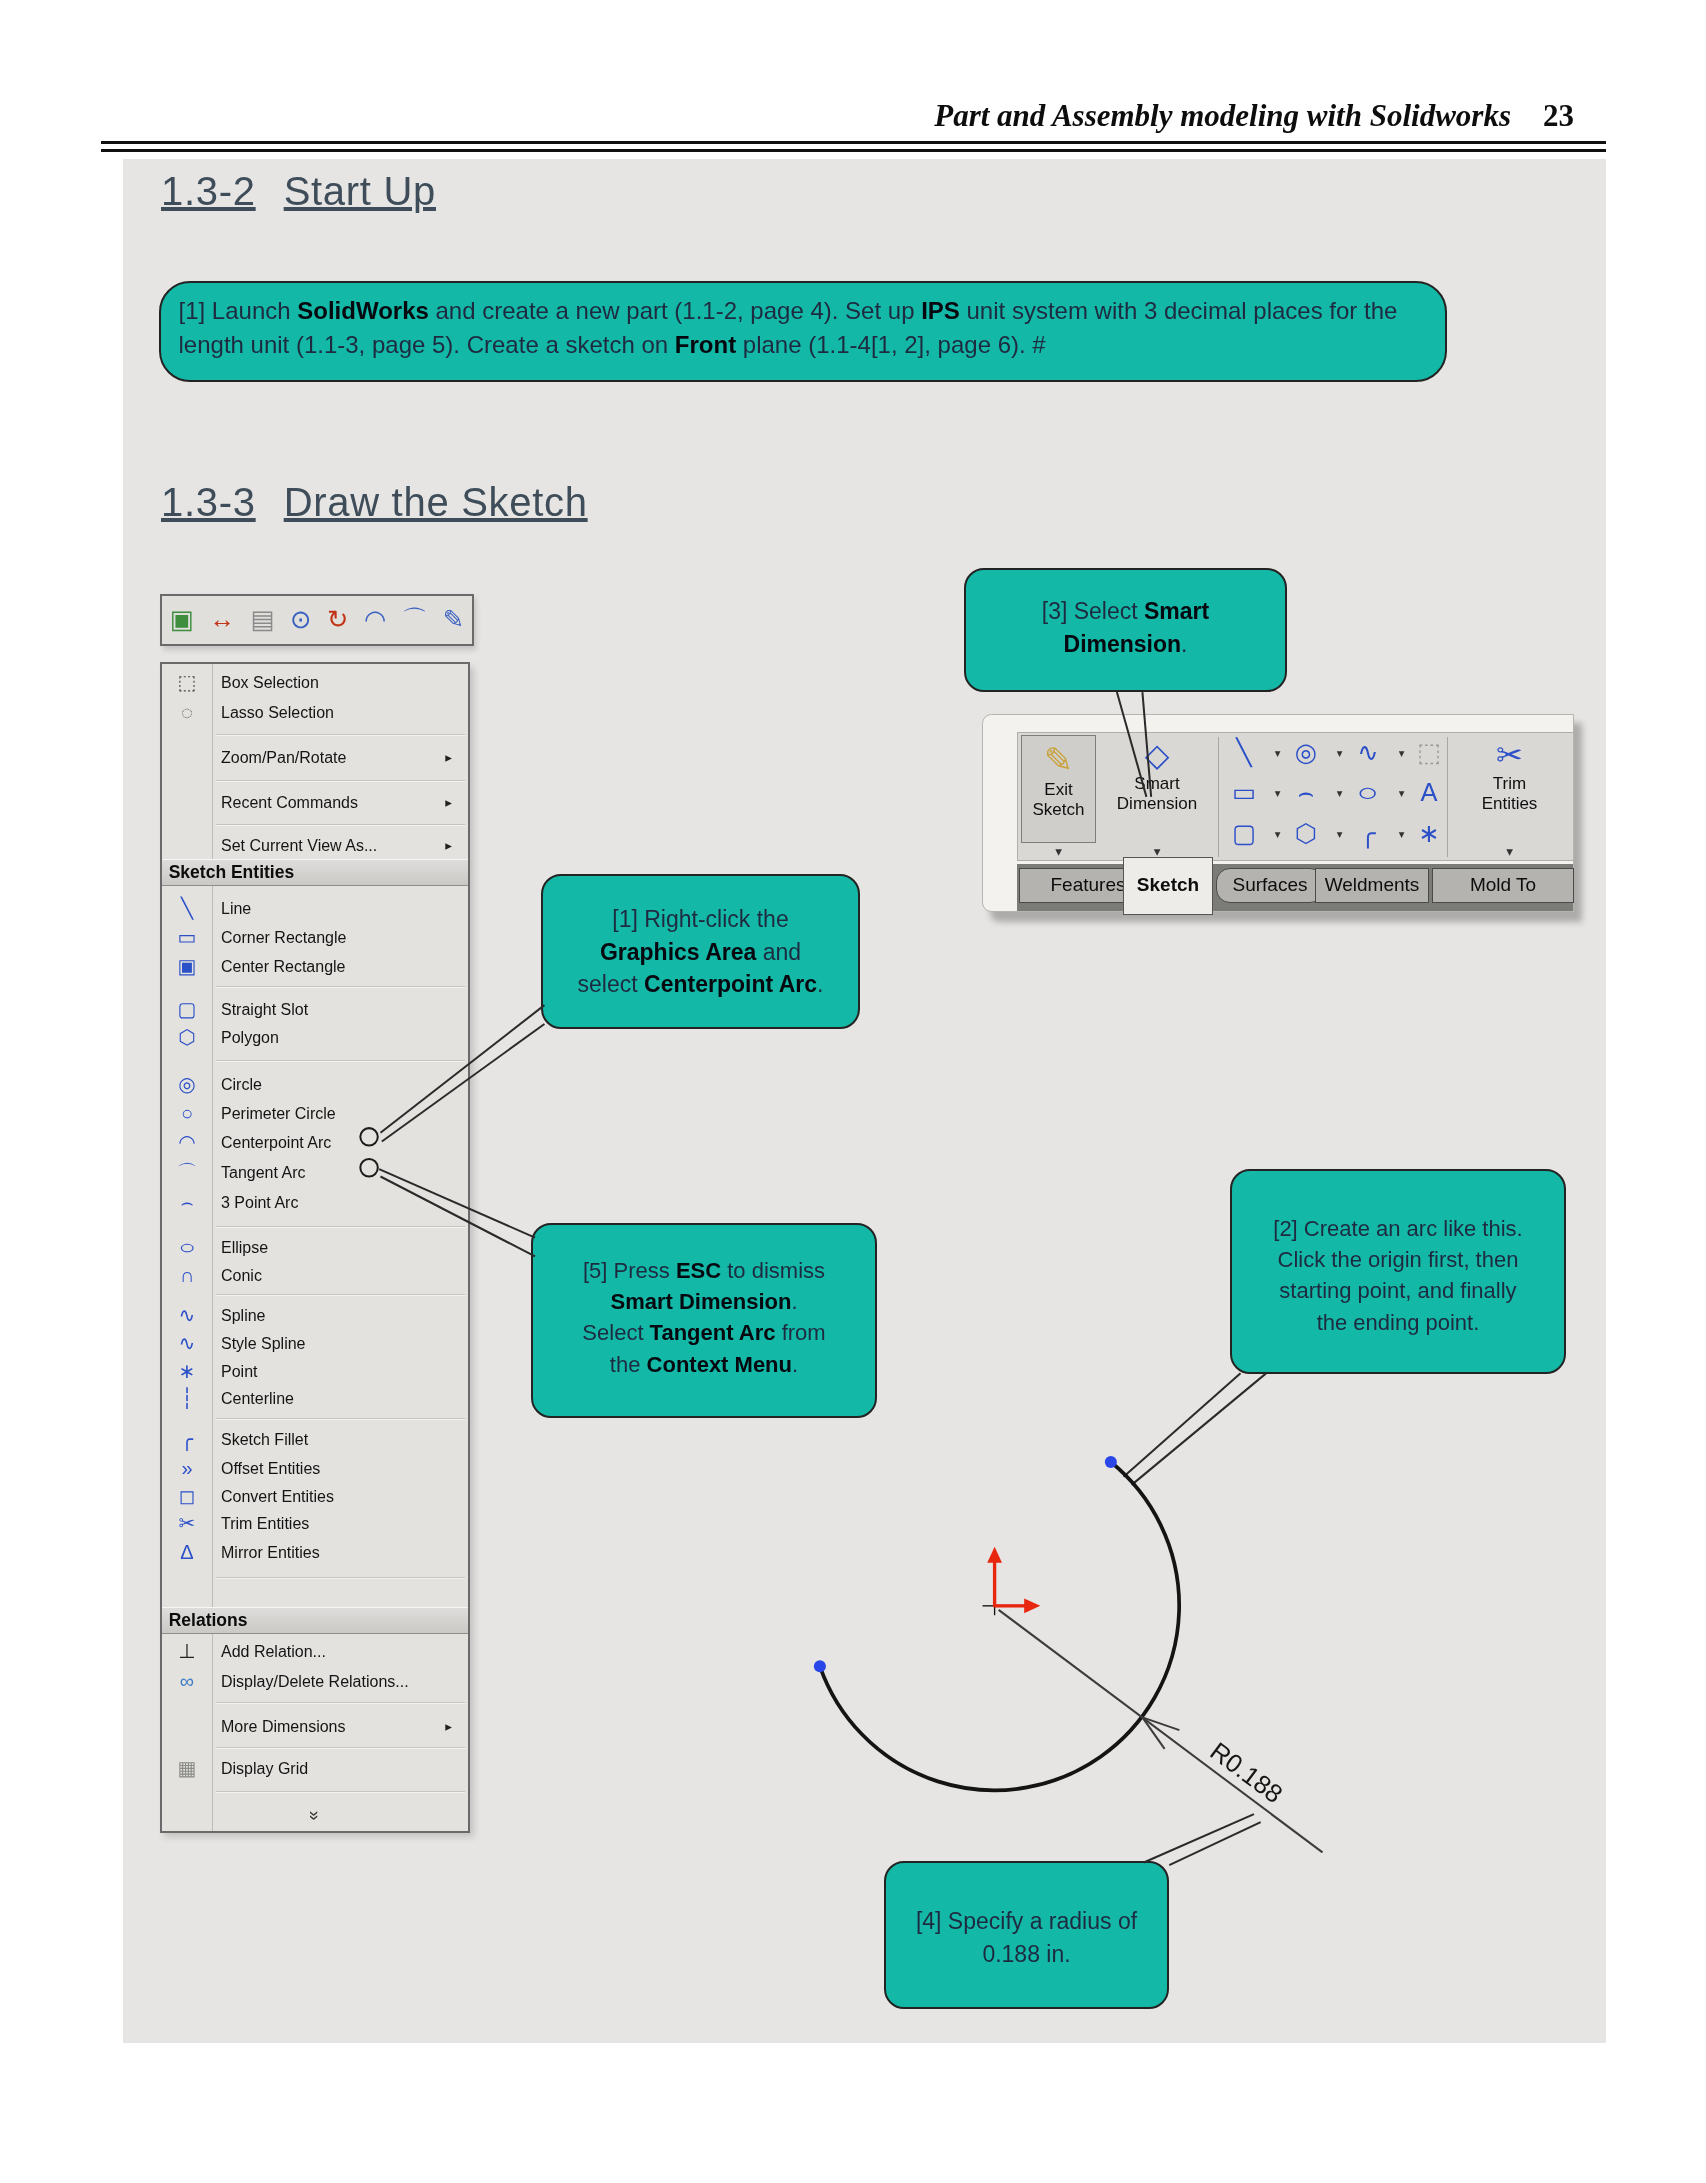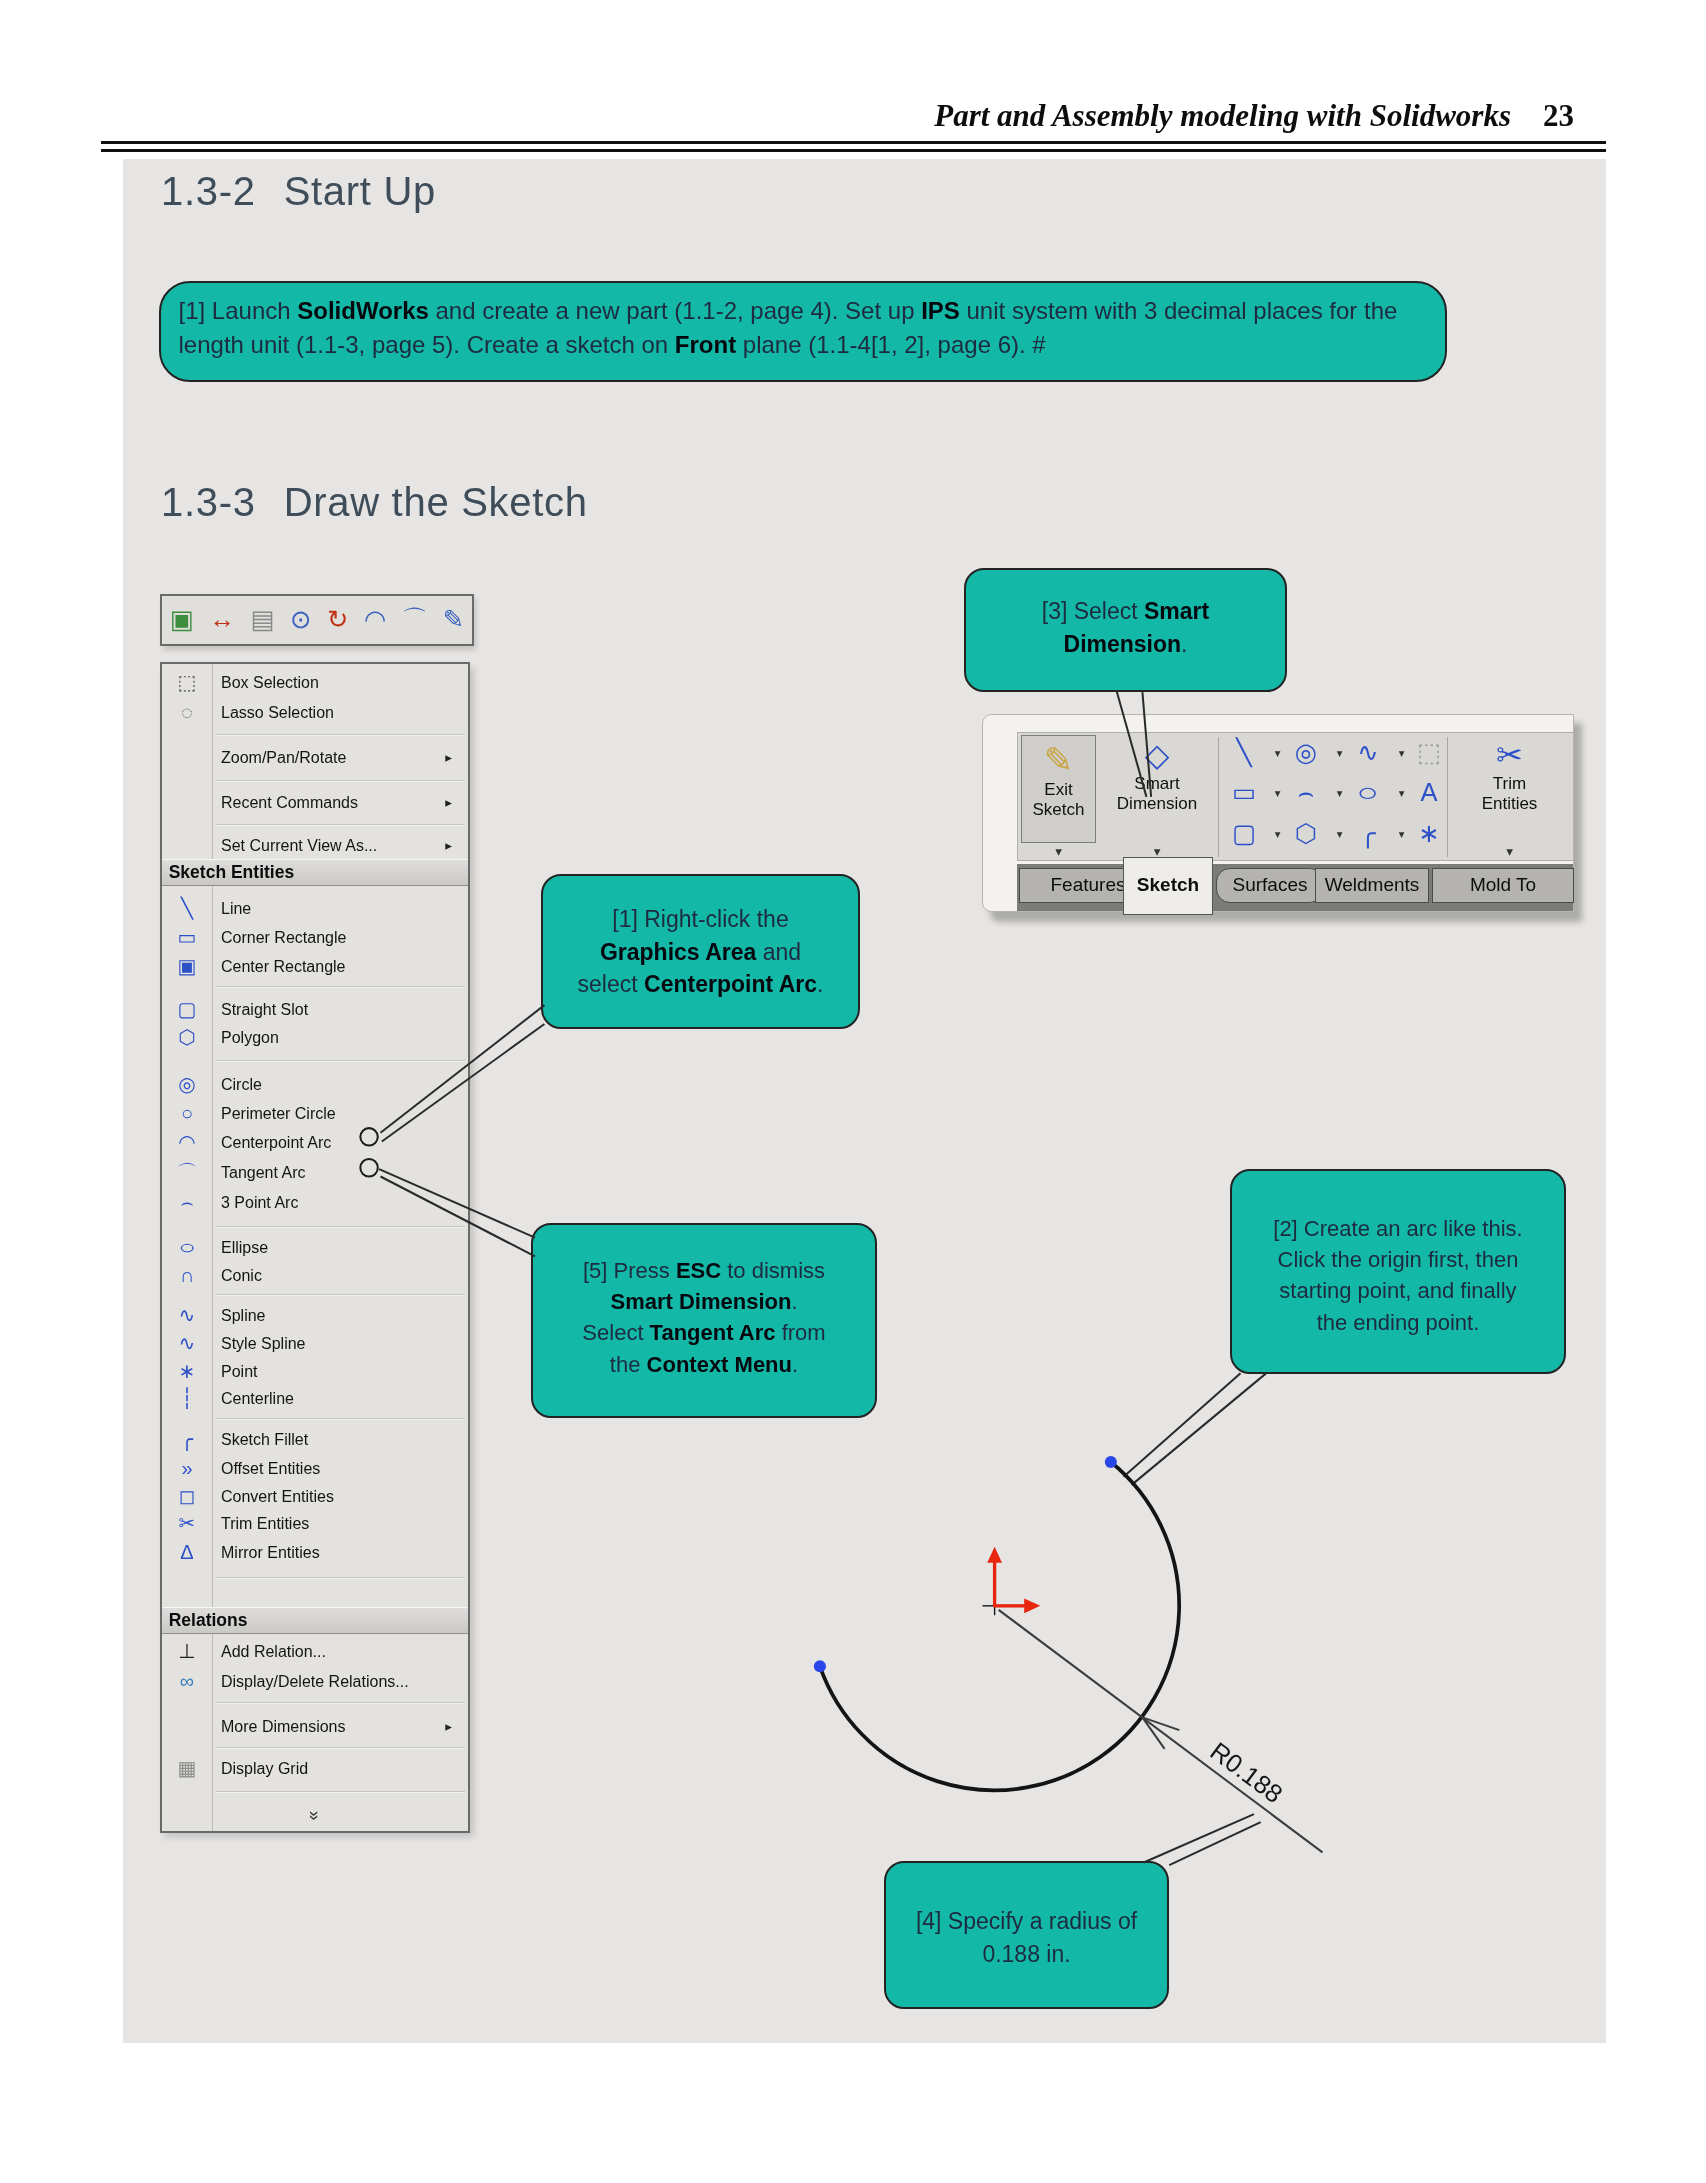--- a/index.html
+++ b/index.html
@@ -11,21 +11,21 @@
   #hdr-title{left:0;top:98px;width:1511px;text-align:right;
     font-family:"Liberation Serif", serif;font-style:italic;font-weight:bold;
     font-size:31px;color:#0d0d0d;}
   #hdr-page{left:1543px;top:98px;font-family:"Liberation Serif", serif;
     font-weight:bold;font-size:31px;color:#0d0d0d;}
   .rule{left:101px;width:1505px;background:#101010;}
 
   
   #panel{left:123px;top:159px;width:1483px;height:1884px;background:#e6e5e3;}
 
-  .h2{font-size:40px;color:#3e4d59;letter-spacing:0.7px;}
+  .h2{font-size:40px;color:#3e4d59;letter-spacing:0.7px;text-decoration:underline;}
   .h2 .num{margin-right:28px;}
 
   
   .obox{background:#14b8a6;border:2.7px solid #232323;border-radius:27px;
         color:#1d2a40;box-sizing:border-box;}
   .obox b{color:#05080f;}
   #startup-box{left:159px;top:281px;width:1288px;height:101px;border-radius:31px;
         font-size:24px;line-height:1.42;padding:10.8px 16px 0 17.5px;}
   .callout{text-align:center;font-size:23px;line-height:1.42;border-radius:20px;}
   #c1{left:541px;top:874px;width:319px;height:155px;padding-top:27px;}

